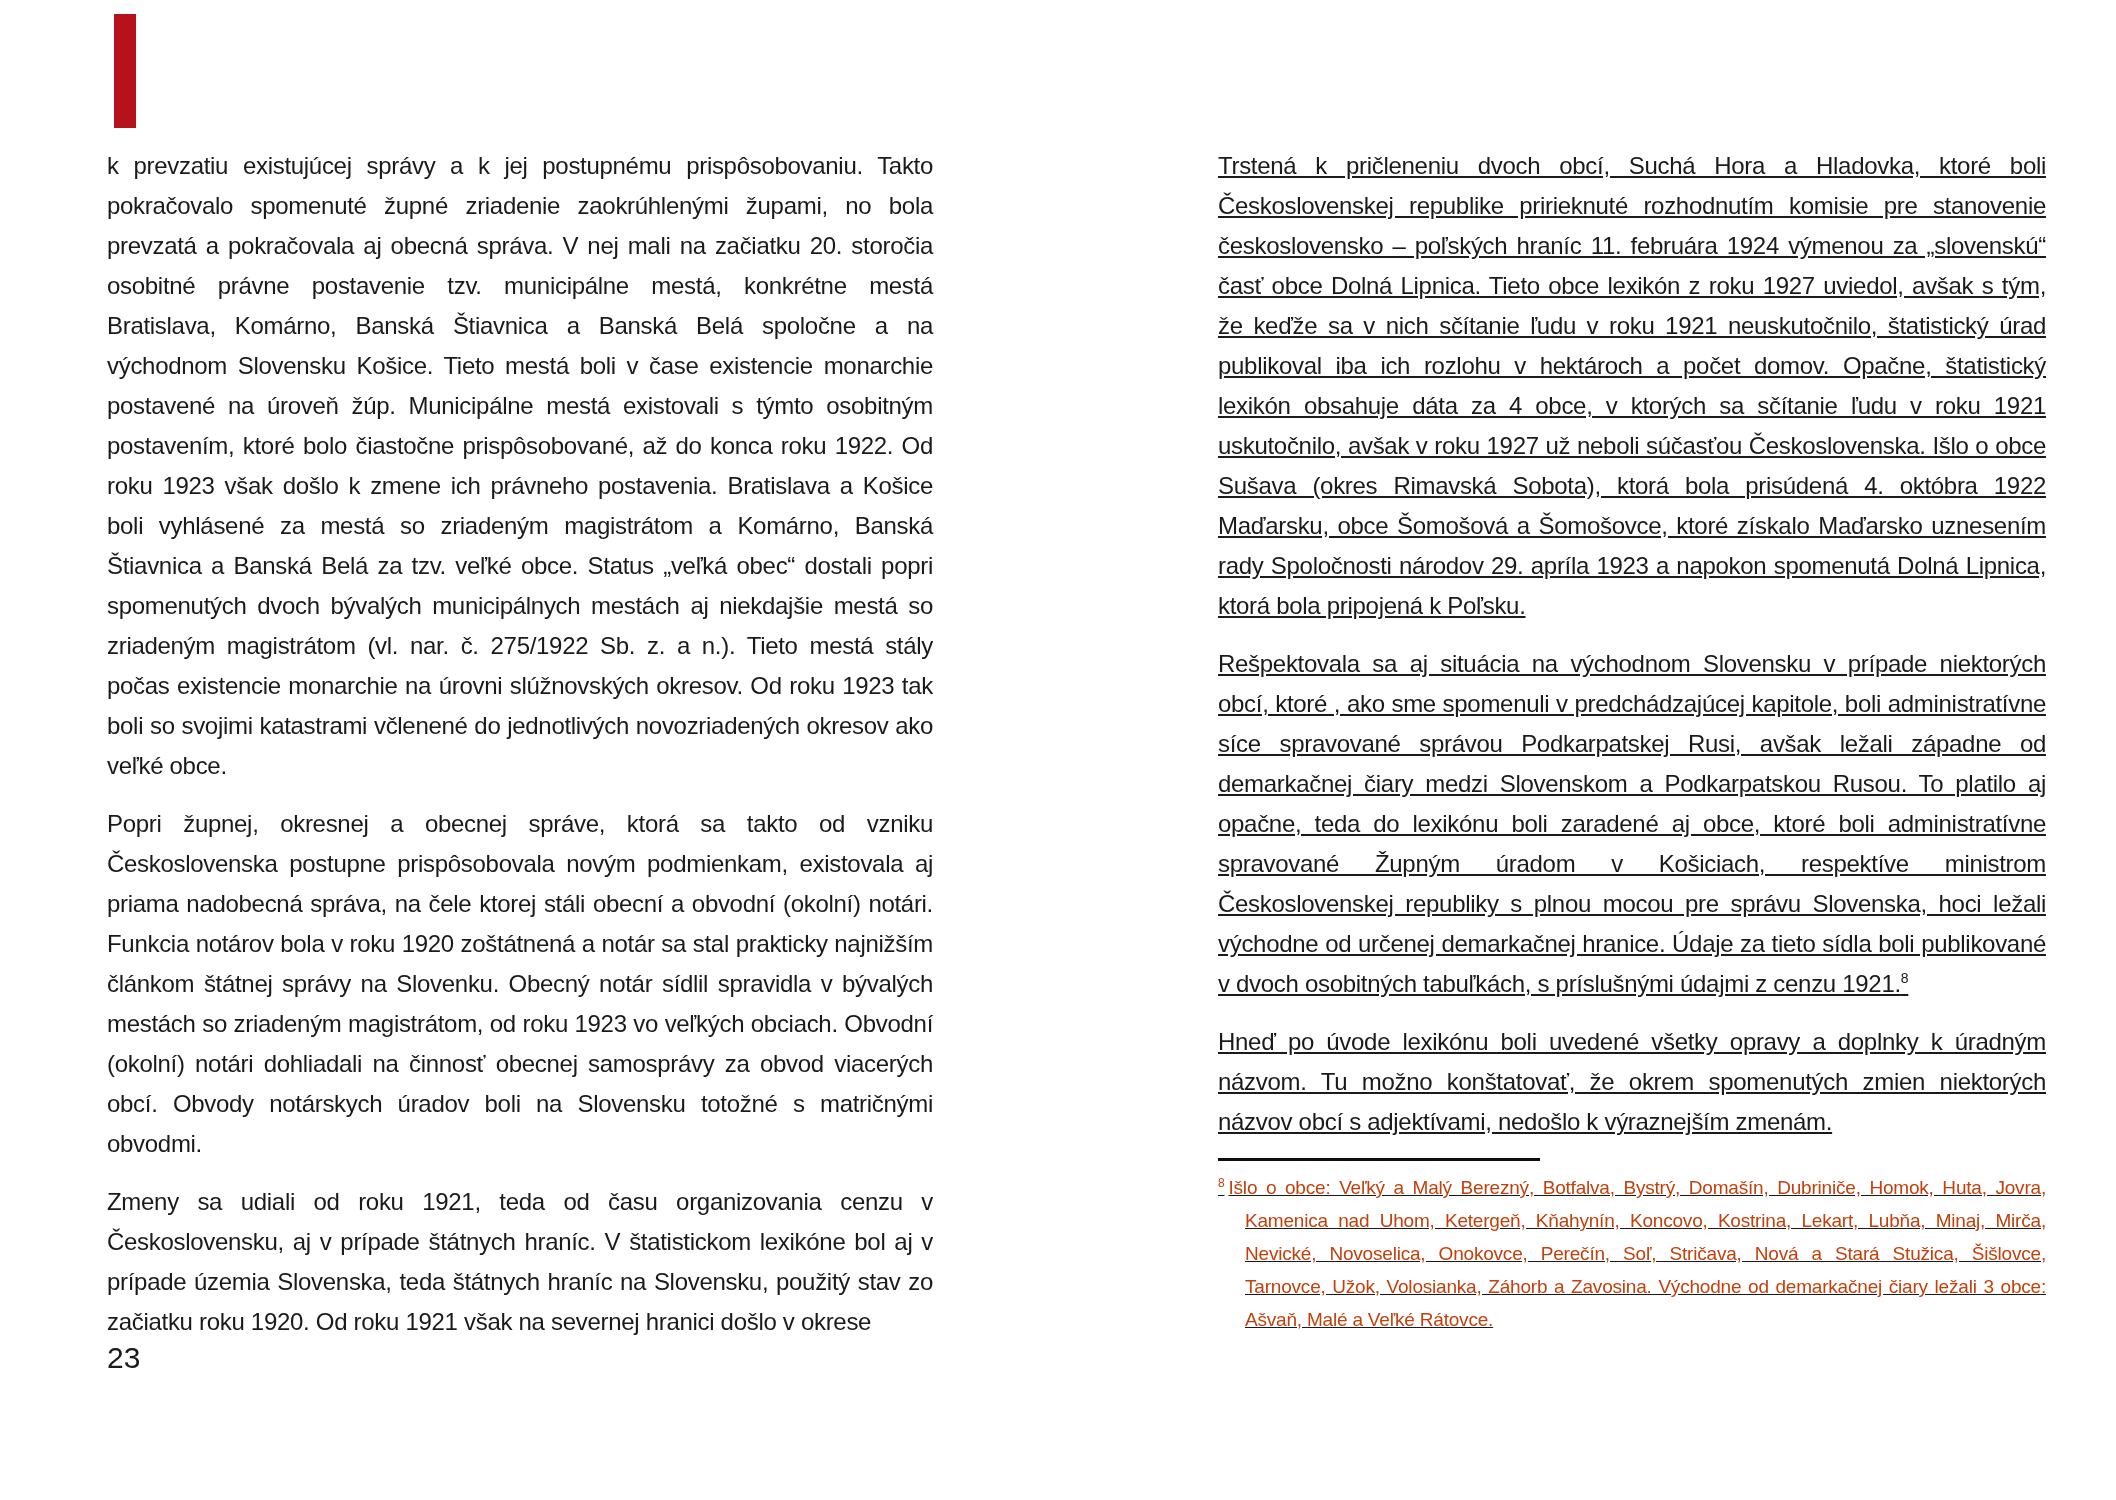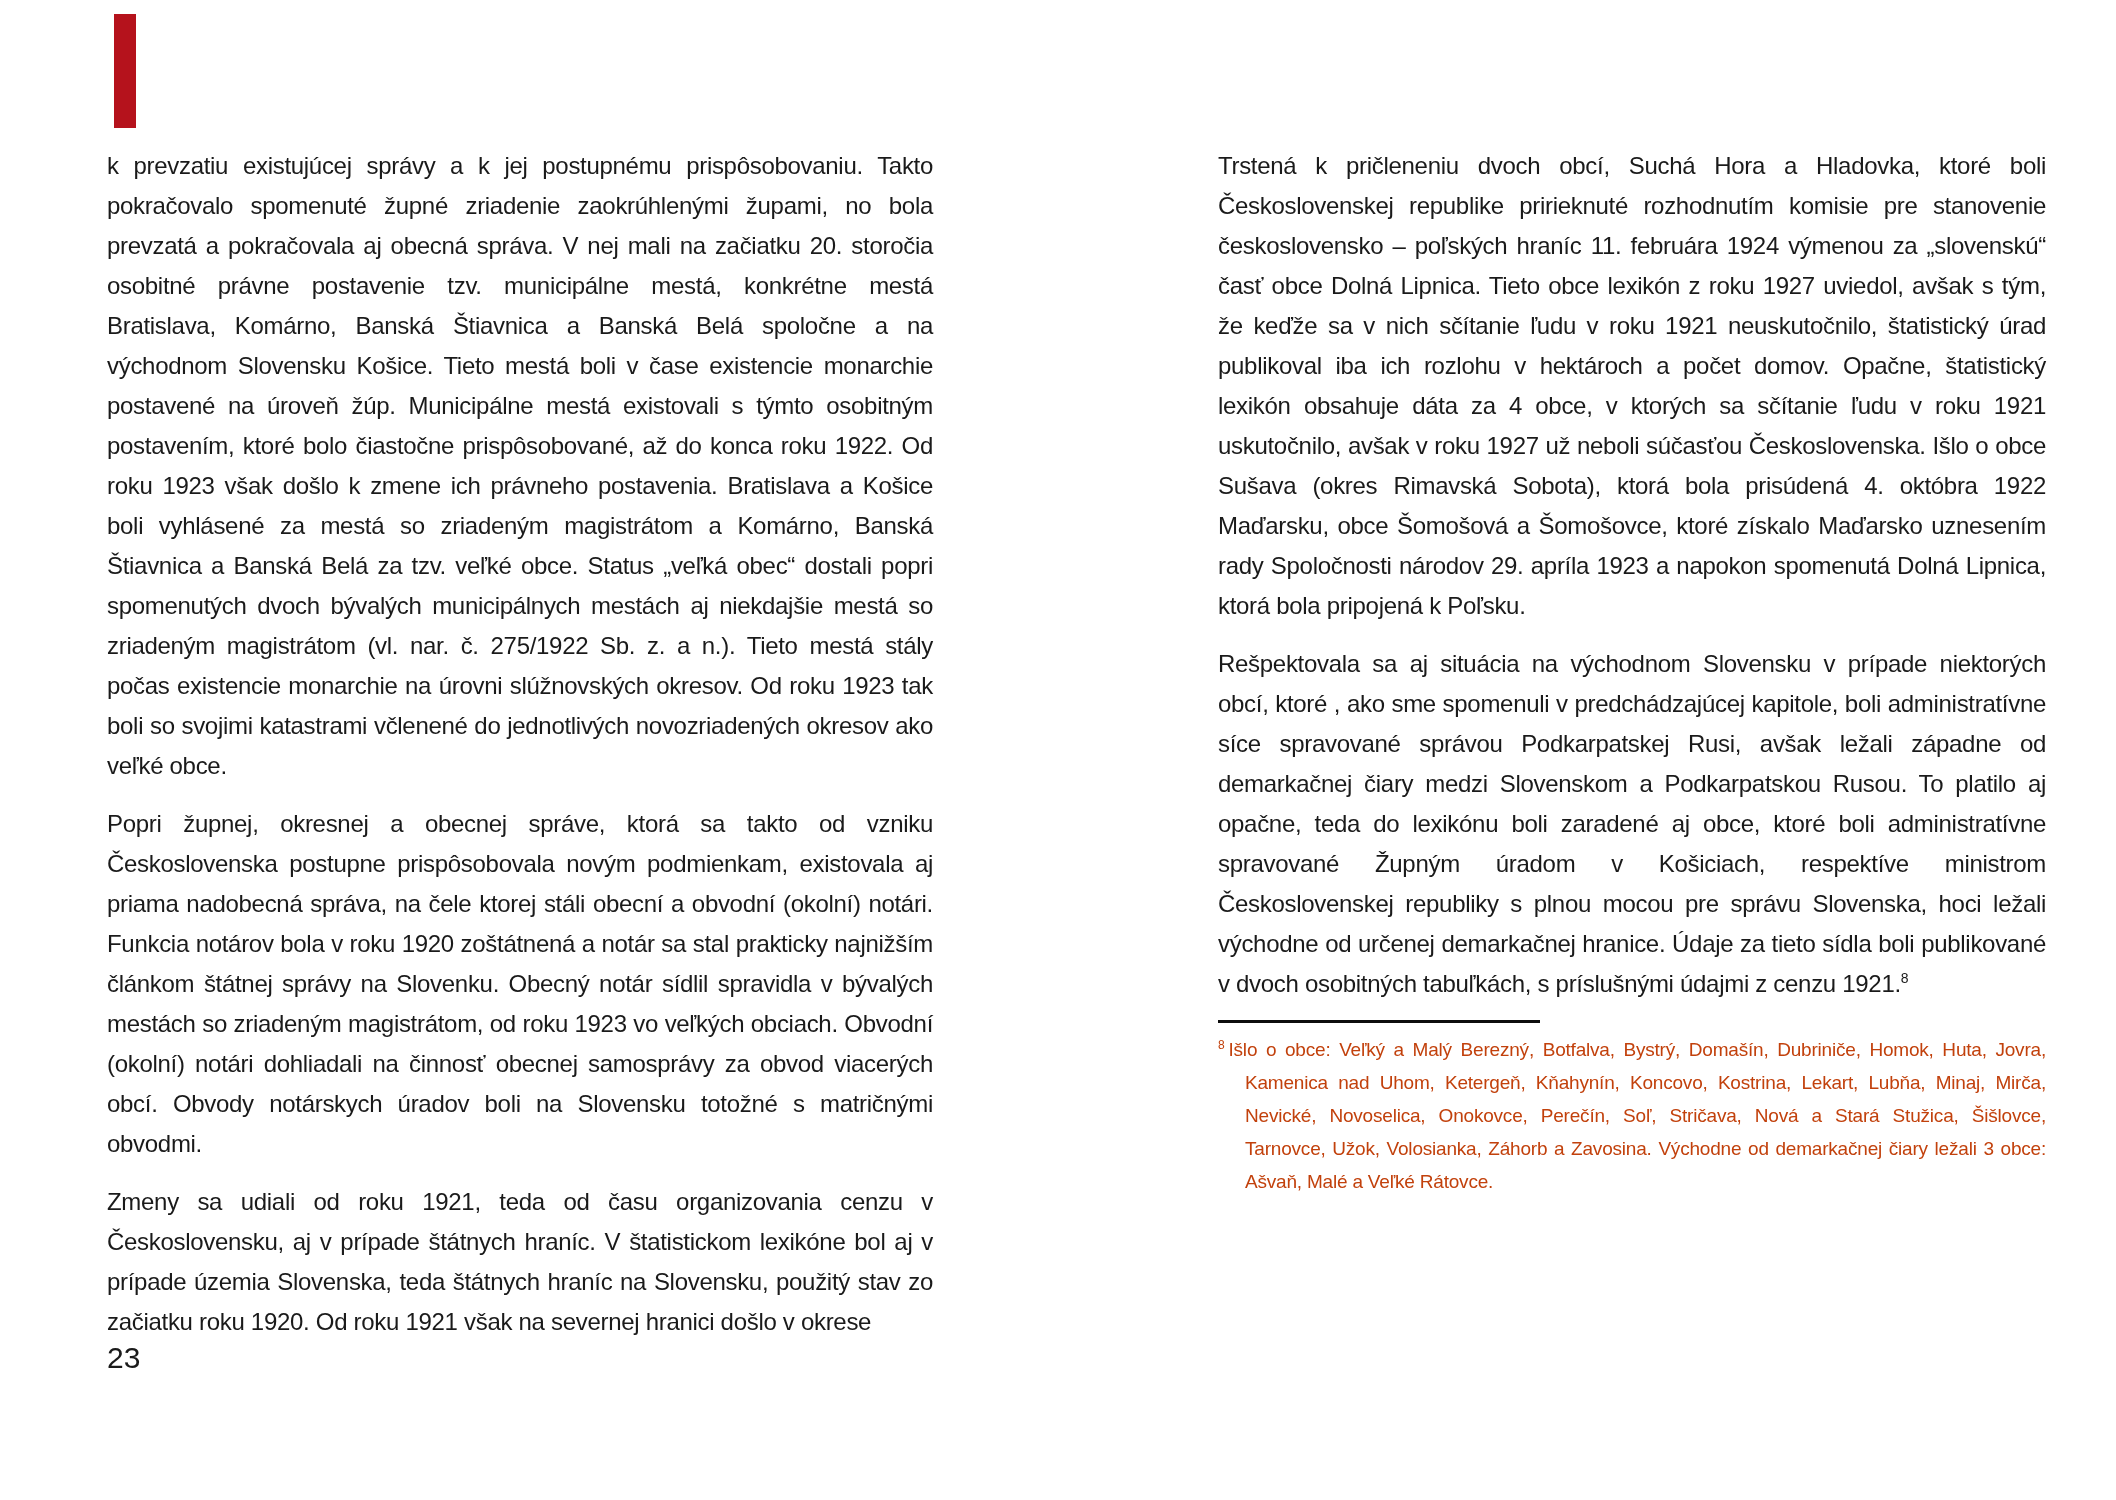--- a/index.html
+++ b/index.html
@@ -25,21 +25,21 @@
     top: 14px;
     width: 22px;
     height: 114px;
     background: #b5121c;
   }
   .text-col {
     position: absolute;
     top: 146px;
   }
   .text-col.left  { left: 107px;  width: 826px; }
-  .text-col.right { left: 1218px; width: 828px; }
+  .text-col.right { left: 1218px; width: 828px; text-decoration: underline; }
   .para {
     margin: 0 0 18px 0;
     font-size: 24px;
     line-height: 40px;
     letter-spacing: -0.3px;
     text-align: justify;
     text-justify: inter-word;
     color: #1a1a1a;
   }
   .para:last-of-type { margin-bottom: 0; }
@@ -91,20 +91,21 @@
         <p class="para">k prevzatiu existujúcej správy a k jej postupnému prispôsobovaniu. Takto pokračovalo spomenuté župné zriadenie zaokrúhlenými župami, no bola prevzatá a pokračovala aj obecná správa. V nej mali na začiatku 20. storočia osobitné právne postavenie tzv. municipálne mestá, konkrétne mestá Bratislava, Komárno, Banská Štiavnica a Banská Belá spoločne a na východnom Slovensku Košice. Tieto mestá boli v čase existencie monarchie postavené na úroveň žúp. Municipálne mestá existovali s týmto osobitným postavením, ktoré bolo čiastočne prispôsobované, až do konca roku 1922. Od roku 1923 však došlo k zmene ich právneho postavenia. Bratislava a Košice boli vyhlásené za mestá so zriadeným magistrátom a Komárno, Banská Štiavnica a Banská Belá za tzv. veľké obce. Status „veľká obec“ dostali popri spomenutých dvoch bývalých municipálnych mestách aj niekdajšie mestá so zriadeným magistrátom (vl. nar. č. 275/1922 Sb. z. a n.). Tieto mestá stály počas existencie monarchie na úrovni slúžnovských okresov. Od roku 1923 tak boli so svojimi katastrami včlenené do jednotlivých novozriadených okresov ako veľké obce.</p>
         <p class="para">Popri župnej, okresnej a obecnej správe, ktorá sa takto od vzniku Československa postupne prispôsobovala novým podmienkam, existovala aj priama nadobecná správa, na čele ktorej stáli obecní a obvodní (okolní) notári. Funkcia notárov bola v roku 1920 zoštátnená a notár sa stal prakticky najnižším článkom štátnej správy na Slovenku. Obecný notár sídlil spravidla v bývalých mestách so zriadeným magistrátom, od roku 1923 vo veľkých obciach. Obvodní (okolní) notári dohliadali na činnosť obecnej samosprávy za obvod viacerých obcí. Obvody notárskych úradov boli na Slovensku totožné s matričnými obvodmi.</p>
         <p class="para">Zmeny sa udiali od roku 1921, teda od času organizovania cenzu v Československu, aj v prípade štátnych hraníc.  V štatistickom lexikóne bol aj v prípade územia Slovenska, teda štátnych hraníc na Slovensku, použitý stav zo začiatku roku 1920. Od roku 1921 však na severnej hranici došlo v okrese</p>
       </div>
   </div>
 
   <div class="text-col right">
     <div id="right-paragraphs">
         <p class="para">Trstená k pričleneniu dvoch obcí, Suchá Hora a Hladovka, ktoré boli Československej republike pririeknuté rozhodnutím komisie pre stanovenie československo – poľských hraníc 11. februára 1924 výmenou za „slovenskú“ časť obce Dolná Lipnica. Tieto obce lexikón z roku 1927 uviedol, avšak s tým, že keďže sa v nich sčítanie ľudu v roku 1921 neuskutočnilo, štatistický úrad publikoval iba ich rozlohu v hektároch a počet domov. Opačne, štatistický lexikón obsahuje dáta za 4 obce, v ktorých sa sčítanie ľudu v roku 1921 uskutočnilo, avšak v roku 1927 už neboli súčasťou Československa. Išlo o obce Sušava (okres Rimavská Sobota), ktorá bola prisúdená 4. októbra 1922 Maďarsku, obce Šomošová a Šomošovce, ktoré získalo Maďarsko uznesením rady Spoločnosti národov 29. apríla 1923 a napokon spomenutá Dolná Lipnica, ktorá bola pripojená k Poľsku.</p>
         <p class="para">Rešpektovala sa aj situácia na východnom Slovensku v prípade niektorých obcí, ktoré , ako sme spomenuli v predchádzajúcej kapitole, boli administratívne síce spravované správou Podkarpatskej Rusi, avšak ležali západne od demarkačnej čiary medzi Slovenskom a Podkarpatskou Rusou. To platilo aj opačne, teda do lexikónu boli zaradené aj obce, ktoré boli administratívne spravované Župným úradom v Košiciach, respektíve ministrom Československej republiky s plnou mocou pre správu Slovenska, hoci ležali východne od určenej demarkačnej hranice. Údaje za tieto sídla boli publikované v dvoch osobitných tabuľkách, s príslušnými údajmi z cenzu 1921.<sup>8</sup></p>
+        <p class="para">Hneď po úvode lexikónu boli uvedené všetky opravy a doplnky k úradným názvom. Tu možno konštatovať, že okrem spomenutých zmien niektorých názvov obcí s adjektívami, nedošlo k výraznejším zmenám.</p>
       </div>
     <div class="footnote-rule"></div>
     <div class="footnote"><sup>8</sup><span>Išlo o obce: Veľký a Malý Berezný, Botfalva, Bystrý, Domašín, Dubriniče, Homok, Huta, Jovra, Kamenica nad Uhom, Ketergeň, Kňahynín, Koncovo, Kostrina, Lekart, Lubňa, Minaj, Mirča, Nevické, Novoselica, Onokovce, Perečín, Soľ, Stričava, Nová a Stará Stužica, Šišlovce, Tarnovce, Užok, Volosianka, Záhorb a Zavosina. Východne od demarkačnej čiary ležali 3 obce: Ašvaň, Malé a Veľké Rátovce.</span></div>
   </div>
 
   <div class="pagenum pg-left">23</div>
 
 
 </div>
 

